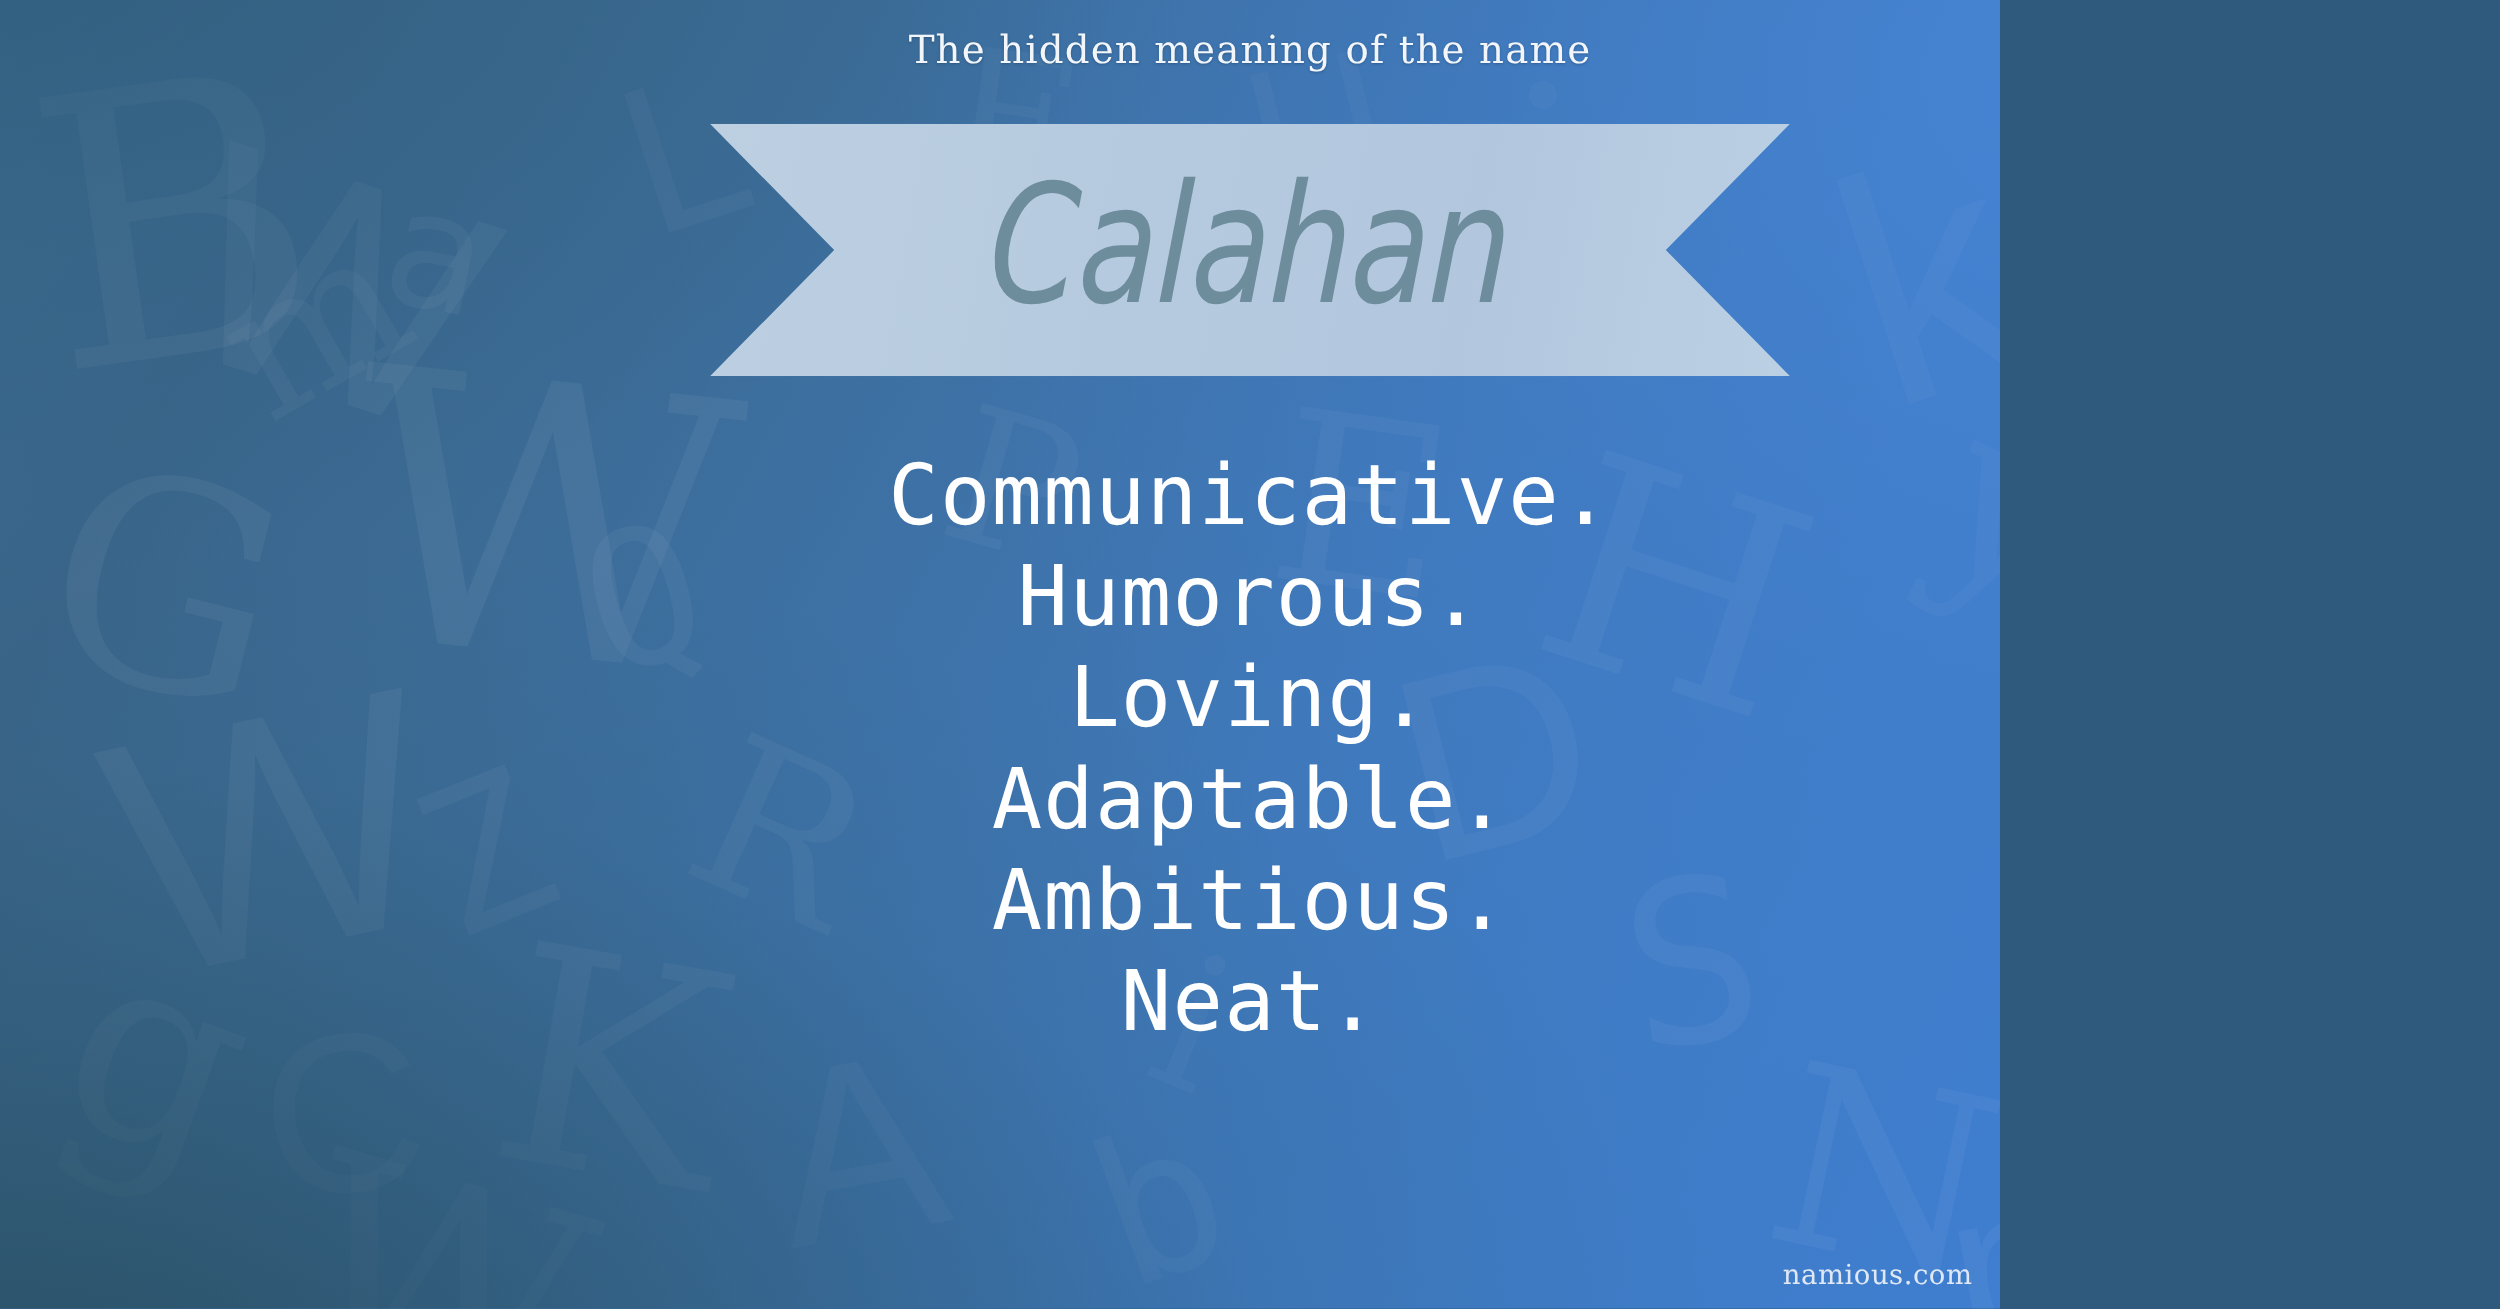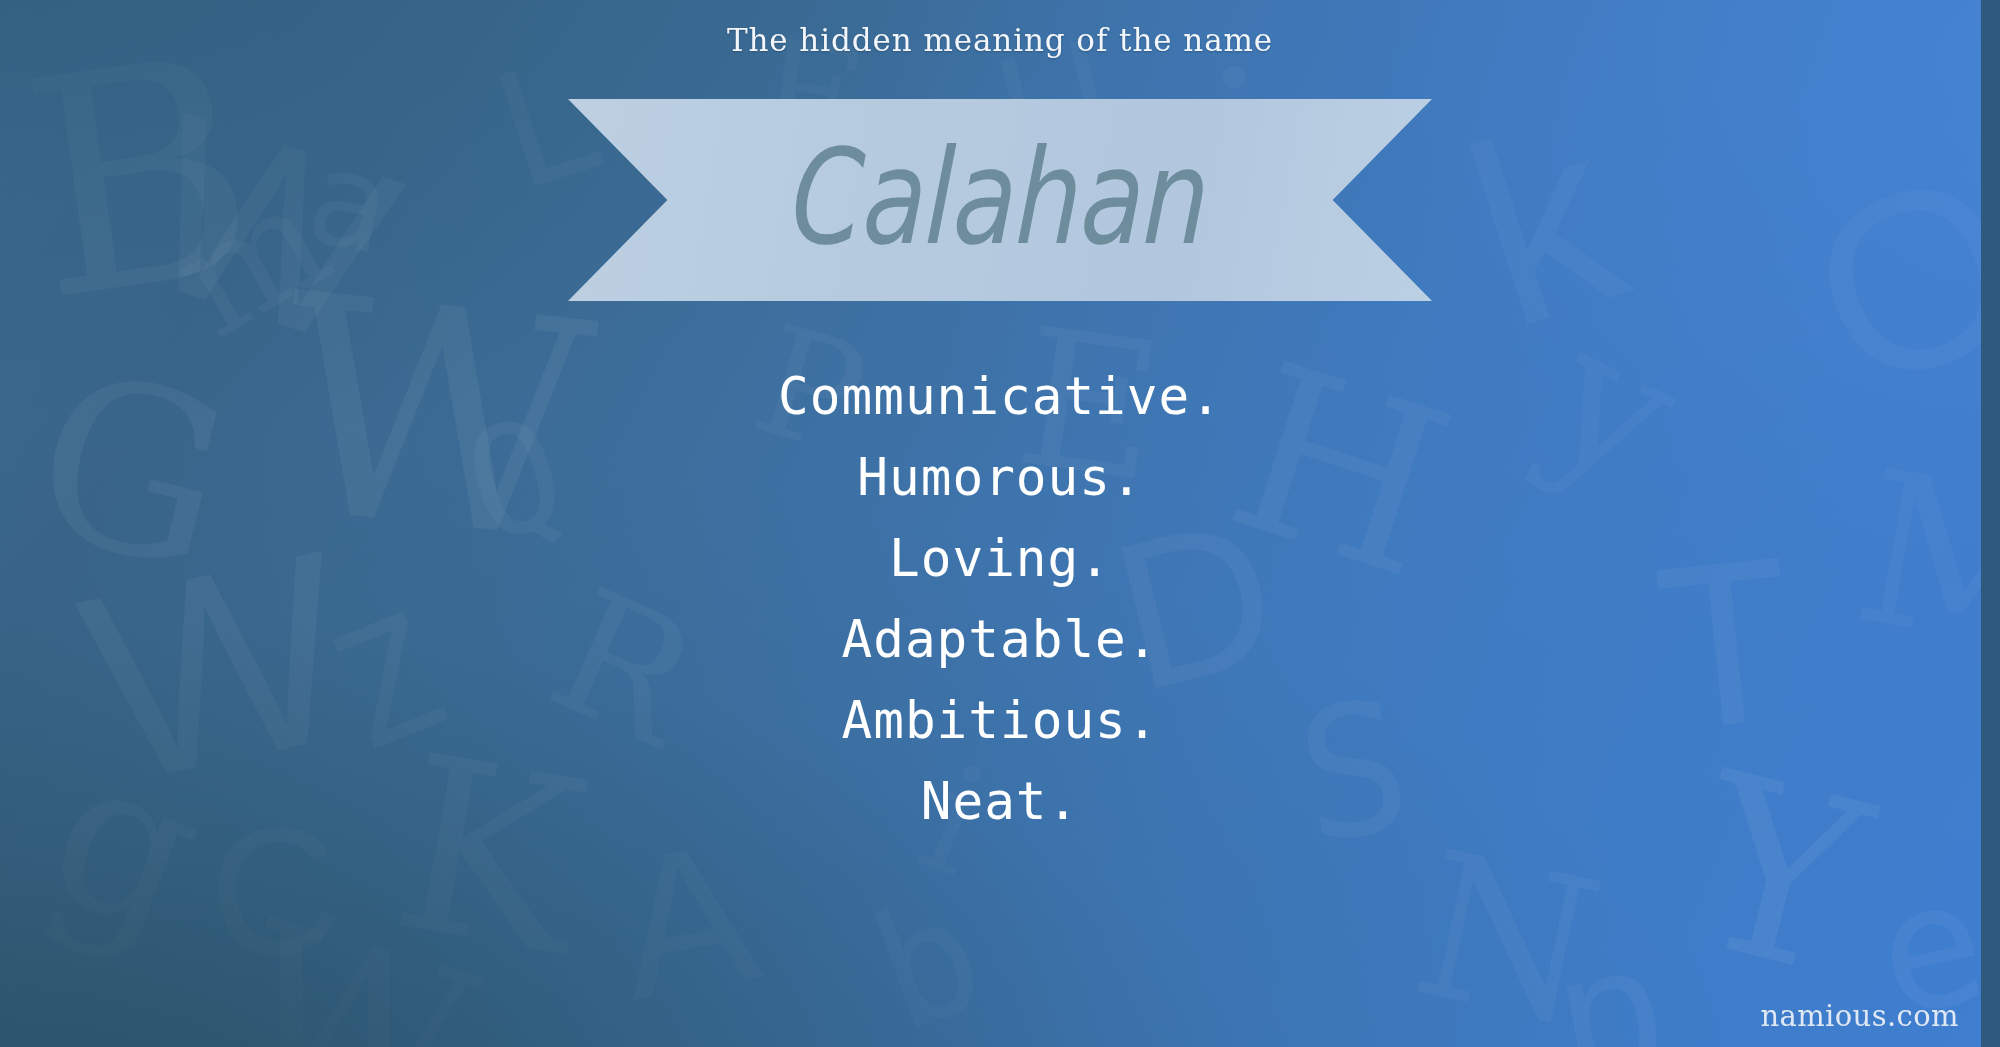--- a/index.html
+++ b/index.html
@@ -2,21 +2,21 @@
 <html><head>
 <meta charset="utf-8">
 <style>
   html, body {
     margin: 0;
     padding: 0;
     background: #2f5a7d;
   }
   #stage {
     position: relative;
-    width: 1981px;
+    width: 1600px;
     height: 1047px;
     overflow: hidden;
     font-family: "DejaVu Sans", sans-serif;
     
     background:
       linear-gradient(118deg,
         #3b6a8e 0%,
         #3a658a 14%,
         #3c6c97 30%,
         #3e73aa 48%,
@@ -126,38 +126,38 @@
 
   
   #traits {
     position: absolute;
     left: 0;
     top: 356px;
     width: 2000px;
     text-align: center;
     color: #ffffff;
     font-family: "DejaVu Sans Mono", monospace;
-    font-size: 51px;
+    font-size: 67px;
     line-height: 81px;
     letter-spacing: 1px;
     z-index: 5;
   }
   .trait {
     display: block;
     white-space: nowrap;
   }
 
   
   #watermark {
     position: absolute;
     right: 22px;
     bottom: 14px;
     color: #e8eef6;
     font-family: "DejaVu Serif", serif;
-    font-size: 29px;
+    font-size: 22px;
     letter-spacing: 0.4px;
     opacity: 0.95;
     z-index: 6;
   }
 </style>
 </head>
 <body>
 
 <div id="stage">
 

